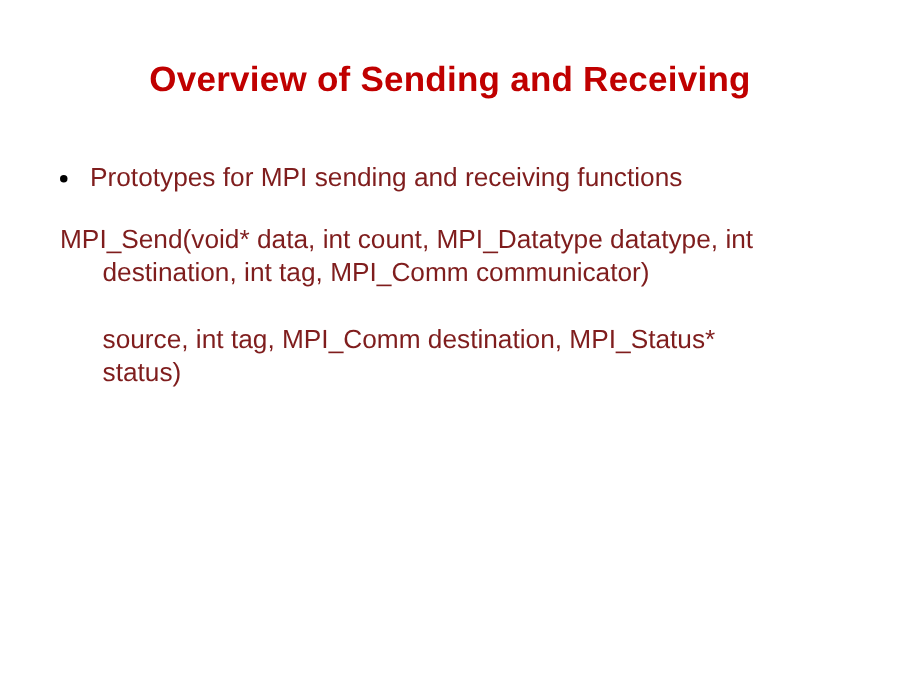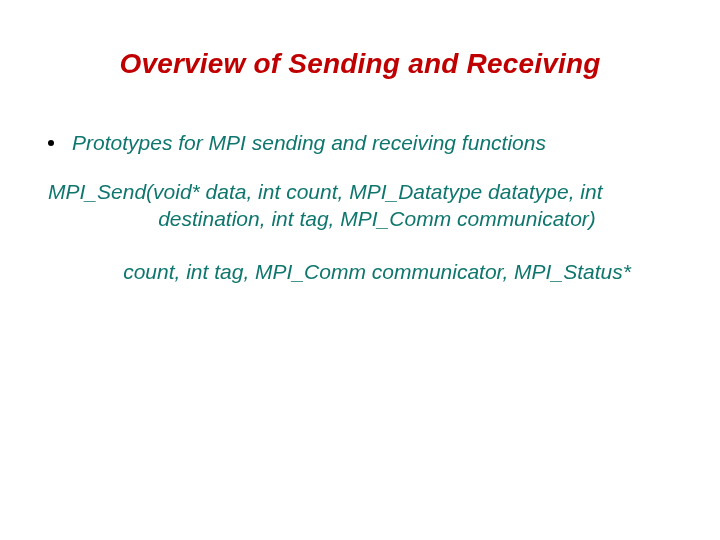--- a/index.html
+++ b/index.html
@@ -10,41 +10,40 @@
     background: #ffffff;
     font-family: Arial, Helvetica, sans-serif;
     color: #000000;
     overflow: hidden;
   }
   .slide {
     position: relative;
     width: 720px;
     height: 432px;
     box-sizing: border-box;
-    font-style: italic;
   }
   .title {
     position: absolute;
     top: 48px;
     left: 0;
     width: 720px;
     text-align: center;
     font-size: 28px;
     font-weight: bold;
     color: #c00000;
     letter-spacing: 0.2px;
   }
   .body {
     position: absolute;
     top: 130px;
     left: 48px;
     right: 48px;
     font-size: 21px;
     line-height: 1.28;
-    color: #0f766e;
+    color: #7f1d1d;
   }
   .bullet-row {
     display: flex;
     align-items: flex-start;
     margin-bottom: 22px;
   }
   .bullet-dot {
     width: 6px;
     height: 6px;
     background: #000000;
@@ -60,21 +59,20 @@
     flex: 1 1 auto;
   }
   .proto {
     margin-top: 4px;
     margin-bottom: 26px;
     padding-left: 0;
   }
   .proto .cont {
     padding-left: 34px;
     display: block;
-    text-align: center;
   }
 </style>
 </head>
 <body>
 
 <div class="slide">
 
   <div class="title">Overview of Sending and Receiving</div>
 
   <div class="body">
@@ -83,18 +81,19 @@
       <div class="bullet-dot round"></div>
       <div class="bullet-text">Prototypes for MPI sending and receiving functions</div>
     </div>
 
     <div class="proto">
       <span>MPI_Send(void* data, int count, MPI_Datatype datatype, int</span>
       <span class="cont">destination, int tag, MPI_Comm communicator)</span>
     </div>
 
     <div class="proto">
-      <span class="cont">count, int tag, MPI_Comm communicator, MPI_Status*</span>
+      <span class="cont">source, int tag, MPI_Comm destination, MPI_Status*</span>
+      <span class="cont">status)</span>
     </div>
 
   </div>
 
 </div>
 
 </body></html>

